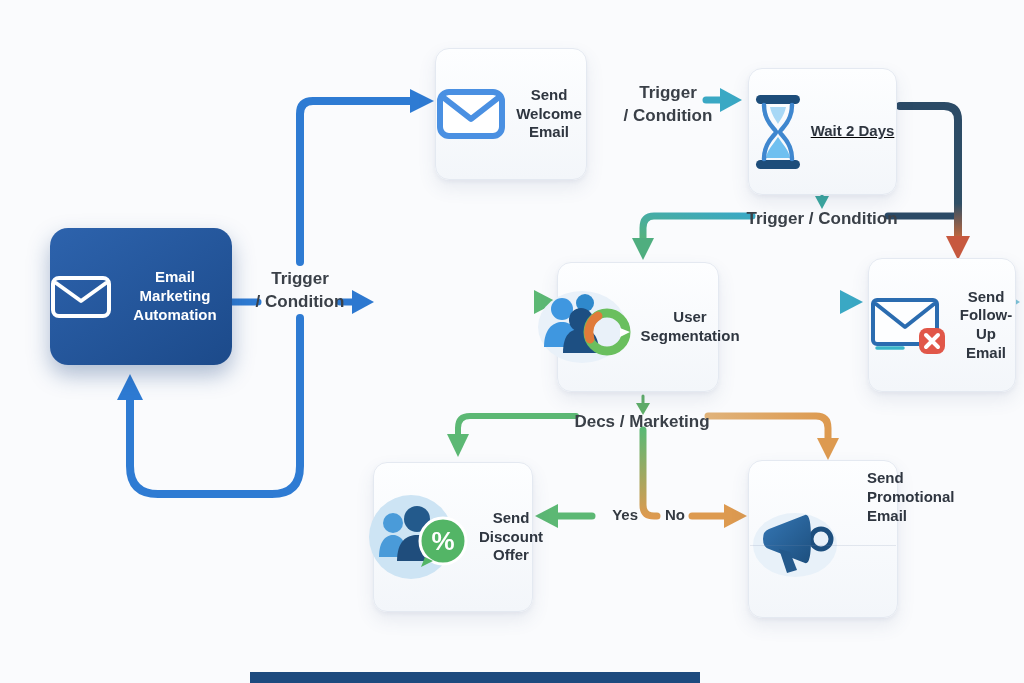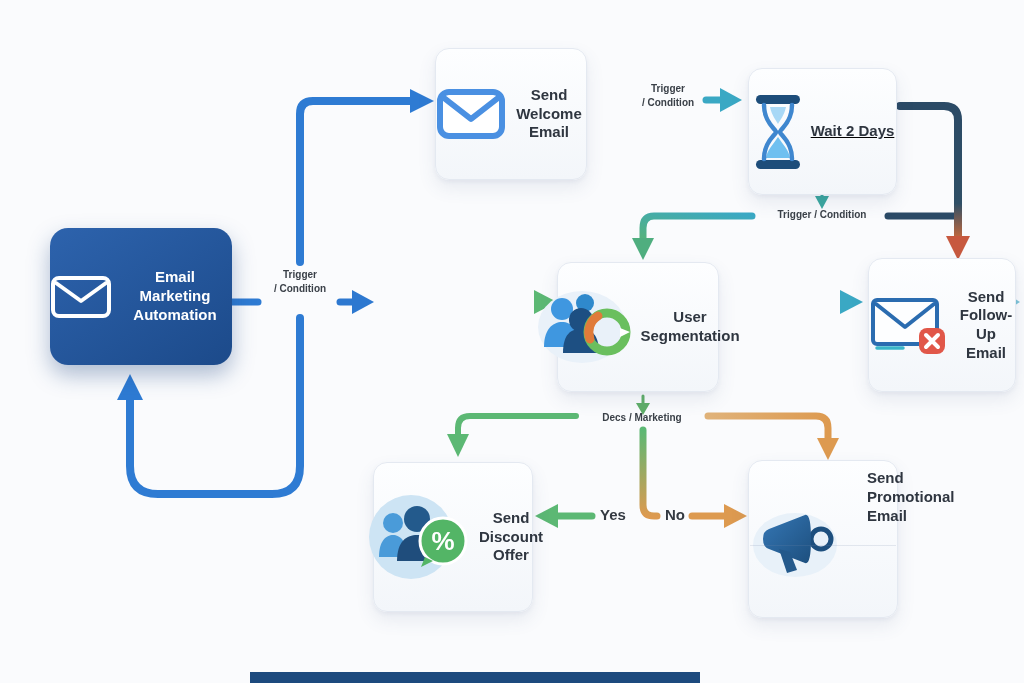--- a/index.html
+++ b/index.html
@@ -26,21 +26,21 @@
     text-align:center;line-height:1.25;white-space:pre-line;
   }
   .node-dark{
     background:linear-gradient(145deg,#2d63ad 0%,#1c4a8a 100%);
     border:none;border-radius:18px;
     box-shadow:0 10px 22px rgba(30,70,130,0.35);
   }
   .node-dark .nlabel{color:#ffffff;}
   .flabel{
     position:absolute;
-    font-size:10px;font-weight:700;color:#3a4048;
+    font-size:17px;font-weight:700;color:#3a4048;
     text-align:center;line-height:1.35;white-space:pre-line;
   }
   .yn{font-size:15px;font-weight:700;color:#343a42;position:absolute;text-align:center;}
   .iconwrap{display:flex;align-items:center;justify-content:center;}
   .promo-label{align-self:flex-start;padding-left:20px;text-align:left !important;}
   .promo-divider{position:absolute;left:1px;right:1px;top:84px;height:1px;background:rgba(120,140,170,0.18);}
   .bottom-bar{position:absolute;left:250px;top:672px;width:450px;height:11px;background:#1d4a7e;}
 </style>
 </head>
 <body>
@@ -261,18 +261,18 @@
 Promotional
 Email</span>
   </div>
 
   <div class="flabel" style="left:240px;top:268px;width:120px;">Trigger
 / Condition</div>
   <div class="flabel" style="left:608px;top:82px;width:120px;">Trigger
 / Condition</div>
   <div class="flabel" style="left:732px;top:208px;width:180px;">Trigger / Condition</div>
   <div class="flabel" style="left:552px;top:411px;width:180px;">Decs / Marketing</div>
-  <div class="yn" style="left:588px;top:506px;width:50px;">Yes</div>
+  <div class="yn" style="left:588px;top:506px;width:50px;text-align:right;">Yes</div>
   <div class="yn" style="left:650px;top:506px;width:50px;">No</div>
 
   <div class="bottom-bar"></div>
 
 </div>
 
 </body></html>

